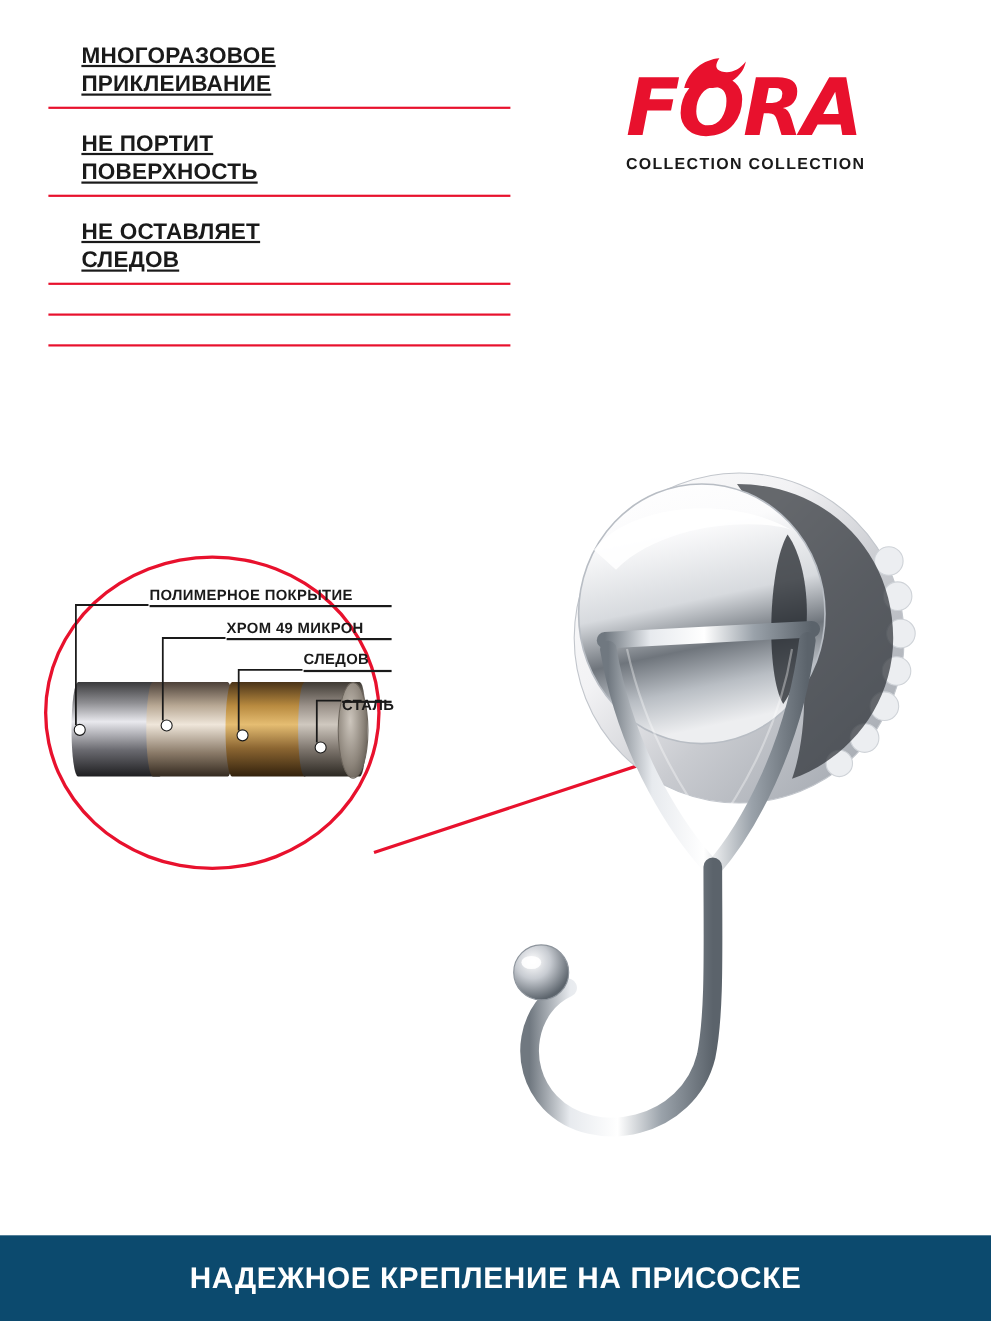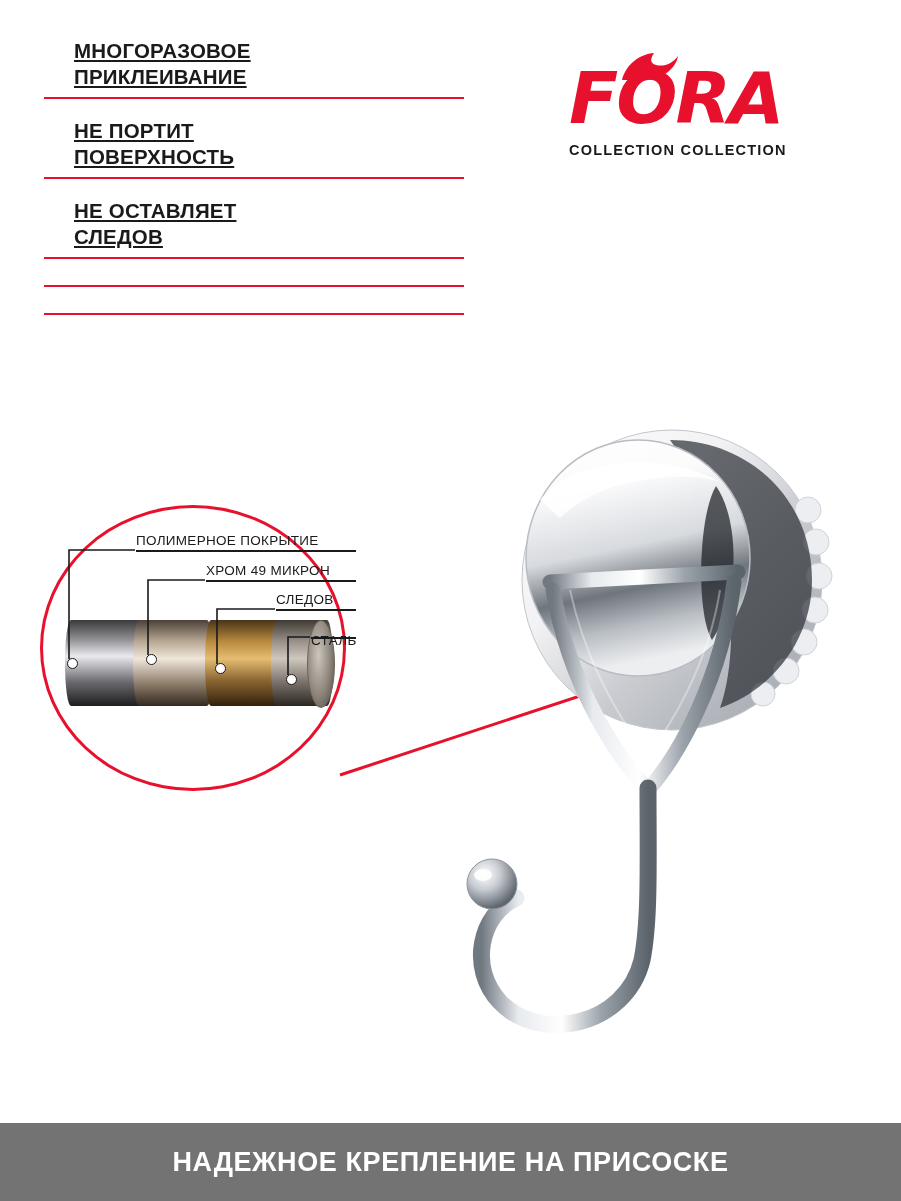--- a/index.html
+++ b/index.html
@@ -156,21 +156,21 @@
     position: absolute;
     width: 9px;
     height: 9px;
     border-radius: 50%;
     background: #ffffff;
     border: 1.6px solid #1a1a1a;
   }
   .callout-label {
     position: absolute;
     font-size: 13.5px;
-    font-weight: normal;
+    font-weight: bold;
     color: #1a1a1a;
     letter-spacing: 0.3px;
     white-space: nowrap;
   }
   .callout-underline {
     position: absolute;
     height: 1.6px;
     background: #1a1a1a;
   }
 
@@ -192,21 +192,21 @@
     height: 680px;
   }
 
   
   .banner {
     position: absolute;
     left: 0;
     bottom: 0;
     width: 901px;
     height: 78px;
-    background: #737373;
+    background: #0c4a6e;
     display: flex;
     align-items: center;
     justify-content: center;
   }
   .banner-text {
     color: #ffffff;
     font-size: 27px;
     font-weight: bold;
     letter-spacing: 0.6px;
     text-transform: uppercase;

